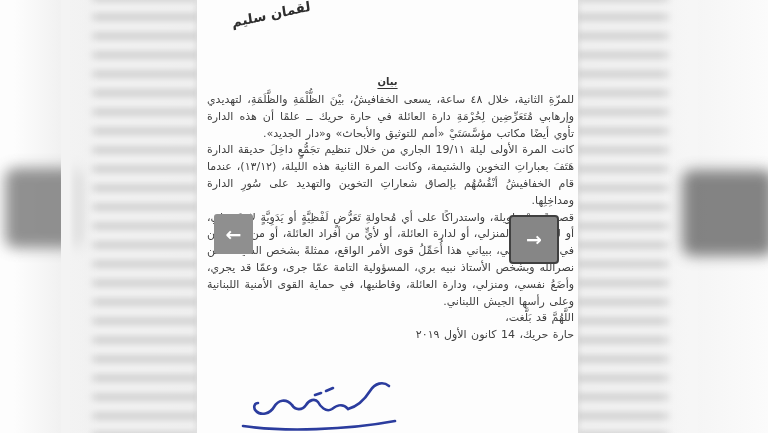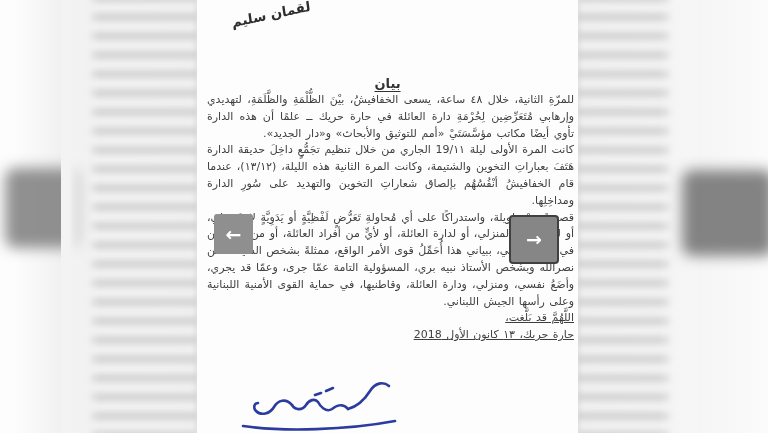--- a/index.html
+++ b/index.html
@@ -33,29 +33,29 @@
   }
   .letterhead{
     position:absolute;top:6px;left:34px; 
     right:auto;
     transform:rotate(-12deg) skewX(-4deg);
     font-size:13.5px;font-weight:bold;color:#2e2e2e;white-space:nowrap;
     letter-spacing:.5px;
   }
   .title{
     position:absolute;top:76px;left:0;right:0;margin:0;
-    text-align:center;font-size:13px;font-weight:bold;color:#333;
+    text-align:center;font-size:10px;font-weight:bold;color:#333;
   }
   .title span{text-decoration:underline;text-underline-offset:3px;}
   .doc-body{
     position:absolute;top:92px;right:4px;left:10px;
     font-size:11px;line-height:16.8px;text-align:justify;word-spacing:1px;
   }
   .doc-body p{margin:0;text-align:justify;text-align-last:right;}
-  .doc-body p.short{text-align:right;text-decoration:underline;}
+  .doc-body p.short{text-align:right;}
 
   
   .signature{position:absolute;left:32px;top:379px;}
 
   
   .nav{
     position:absolute;display:flex;align-items:center;justify-content:center;
     cursor:pointer;padding:0;color:#fff;
   }
   .nav span{font-size:19px;line-height:1;font-weight:bold;font-family:"DejaVu Sans",sans-serif;}
@@ -85,21 +85,21 @@
 
     <h1 class="title">
       <span>بيان</span>
     </h1>
 
     <div class="doc-body">
       <p>للمرّةِ الثانية، خلال ٤٨ ساعة، يسعى الخفافيشُ، بيْنَ الظُّلْمَةِ والظَّلَمَةِ، لتهديدي وإرهابي مُتَعَرِّضِين لِحُرْمَةِ دارة العائلة في حارة حريك ــ علمًا أن هذه الدارة تأوي أيضًا مكاتب مؤسَّسَتَيْ «أمم للتوثيق والأبحاث» و«دار الجديد».</p>
       <p>كانت المرة الأولى ليلة 19/١١ الجاري من خلال تنظيم تجَمُّعٍ داخِلَ حديقة الدارة هَتَفَ بعباراتِ التخوين والشتيمة، وكانت المرة الثانية هذه الليلة، (١٣/١٢)، عندما قام الخفافيشُ أنْفُسُهُم بإلصاق شعاراتِ التخوين والتهديد على سُورِ الدارة ومداخِلِها.</p>
       <p>قصيرةً مِنْ طويلة، واستدراكًا على أي مُحاولةِ تَعَرُّضٍ لَفْظِيَّةٍ أو يَدَوِيَّةٍ لاحِقَةٍ، لي، أو لزوجي، أو لمنزلي، أو لدارة العائلة، أو لأيٍّ من أفراد العائلة، أو من القاطنين في الدارة، فإني، ببياني هذا أُحَمِّلُ قوى الأمر الواقع، ممثلةً بشخص السيد حسن نصرالله وبشخص الأستاذ نبيه بري، المسؤولية التامة عمّا جرى، وعمّا قد يجري، وأضَعُ نفسي، ومنزلي، ودارة العائلة، وقاطنيها، في حماية القوى الأمنية اللبنانية وعلى رأسها الجيش اللبناني.</p>
       <p class="short">اللَّهُمَّ قد بَلَّغت،</p>
-      <p class="short">حارة حريك، ١٣ كانون الأول 2018</p>
+      <p class="short">حارة حريك، 14 كانون الأول ٢٠١٩</p>
     </div>
 
     <svg class="signature" width="176" height="54" viewBox="0 0 176 54">
       <g fill="none" stroke="#2b3c9e" stroke-width="2.6" stroke-linecap="round" stroke-linejoin="round">
         <path d="M160,7 C154,2 146,4 141,12 C136,20 130,27 119,30"></path>
         <path d="M119,30 C113,23 107,27 103,30 C97,34 91,27 89,23 C86,19 80,21 77,26 C73,32 66,31 63,26"></path>
         <path d="M97,12 l7,-3"></path>
         <path d="M86,16 l6,-2"></path>
         <path d="M63,26 C57,19 49,21 45,28 C41,35 32,37 27,32 C24,29 25,24 29,24"></path>
         <path d="M14,47 C55,53 118,51 166,42"></path>

